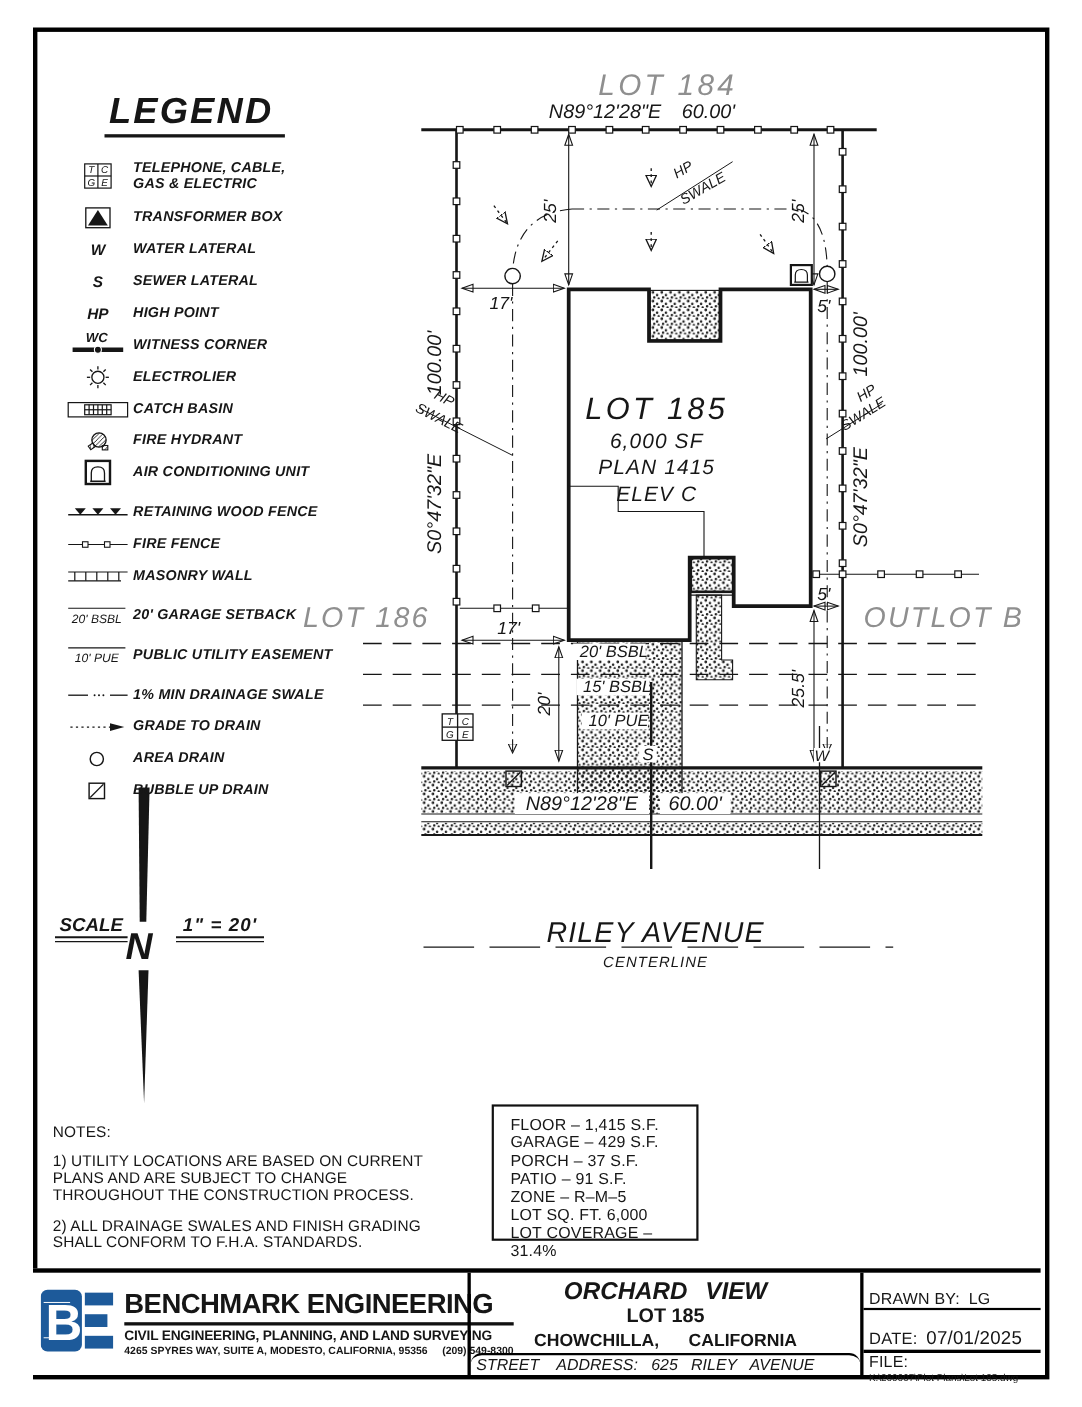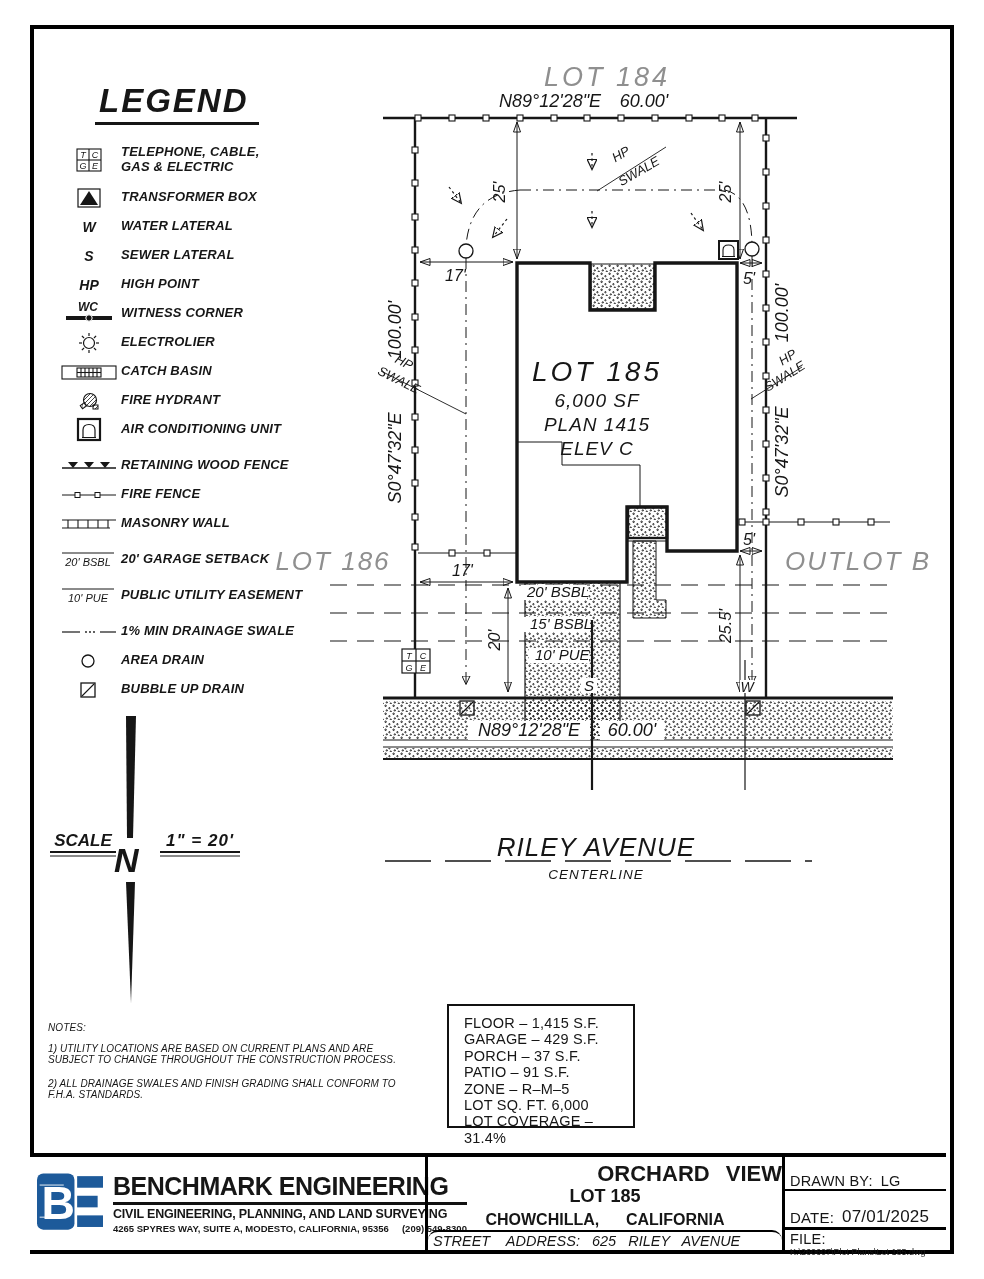--- a/index.html
+++ b/index.html
@@ -20,36 +20,36 @@
   
   .plan{position:absolute;left:0;top:0;}
   .plan text{font-family:"Liberation Sans",sans-serif;font-style:italic;fill:#161616;}
   .plan line,.plan path,.plan rect,.plan circle,.plan polygon{stroke:#161616;fill:none;}
   .plan .fw{fill:#fff;}
   .plan .fb{fill:#161616;stroke:none;}
   .plan .fs{fill:url(#stip);}
   .plan .gray{fill:#8f8f8f;}
   .plan .nostroke{stroke:none;}
   
-  .notes{position:absolute;left:48px;top:1022px;width:348px;font-style:italic;font-size:10px;line-height:1.12;letter-spacing:.1px;}
+  .notes{position:absolute;left:48px;top:1022px;width:348px;font-size:14px;line-height:1.12;letter-spacing:.1px;}
   .notes .ntitle{margin-bottom:10px;}
   .notes p{margin:0 0 12px 0;}
   
   .stats{position:absolute;left:447px;top:1004px;width:188px;height:124px;border:2px solid #111;box-sizing:border-box;padding:9px 0 0 15px;font-size:14.5px;line-height:16.4px;letter-spacing:.2px;}
   
   .tb{position:absolute;left:30px;top:1153px;width:916px;height:93px;border-top:4px solid #000;display:flex;background:#fff;}
   .tb-left{width:395px;flex:none;display:flex;align-items:center;padding:5px 4px 5px 7px;box-sizing:border-box;}
   .tb-center{width:360px;flex:none;border-left:3px solid #000;border-right:3px solid #000;box-sizing:border-box;display:flex;flex-direction:column;}
   .tb-right{flex:1;display:flex;flex-direction:column;}
   .logo{flex:none;margin-right:10px;}
   .firm{flex:1;}
   .firm-name{font-size:25px;font-weight:bold;letter-spacing:-.5px;border-bottom:3px solid #111;line-height:1.05;padding-bottom:2px;}
   .firm-tag{font-size:12.5px;font-weight:bold;letter-spacing:-.2px;margin-top:2px;}
   .firm-addr{font-size:9.5px;font-weight:bold;white-space:pre;margin-top:2px;}
-  .proj-name{font-size:22px;font-weight:bold;text-align:right;word-spacing:10px;margin-top:4px;}
+  .proj-name{font-size:22px;font-weight:bold;text-align:center;word-spacing:10px;margin-top:4px;font-style:italic;}
   .proj-lot{font-size:18px;font-weight:bold;text-align:center;line-height:1.1;}
   .proj-city{font-size:16px;font-weight:bold;text-align:center;white-space:pre;margin-top:4px;flex:1;}
   .proj-street{border-top:2px solid #000;font-size:14.5px;font-style:italic;white-space:pre;padding:1px 0 1px 5px;border-radius:10px;}
   .meta-row{display:flex;align-items:center;padding:16px 0 0 5px;font-size:14.5px;letter-spacing:.2px;}
   .meta-row.r1{height:24px;border-bottom:2px solid #000;}
   .meta-row.r2{height:26px;border-bottom:3px solid #000;font-size:15px;}
   .meta-row.r2 .meta-val{font-size:17px;}
   .meta-row.r3{flex:1;flex-direction:column;align-items:flex-start;justify-content:space-between;padding:1px 0 2px 5px;}
   .meta-val{margin-left:8px;}
   .file-path{font-size:9px;letter-spacing:0;}
@@ -469,20 +469,29 @@
             <circle cx="30" cy="13" r="0.9" fill="#161616"></circle>
             <circle cx="34" cy="13" r="0.9" fill="#161616"></circle>
             <line x1="40" y1="13" x2="56" y2="13" stroke="#161616" stroke-width="1.2"></line>
           </svg>
         </span>
       <span class="llbl">1% MIN DRAINAGE SWALE</span>
     </div>
     <div class="lrow">
       <span class="lsym">
         <svg width="58" height="26">
+            <line x1="4" y1="13" x2="40" y2="13" stroke="#161616" stroke-width="1.2" stroke-dasharray="2 3"></line>
+            <polygon points="40,9.5 53,13 40,16.5" fill="#161616"></polygon>
+          </svg>
+        </span>
+      <span class="llbl">GRADE TO DRAIN</span>
+    </div>
+    <div class="lrow">
+      <span class="lsym">
+        <svg width="58" height="26">
             <circle cx="28" cy="13" r="6" fill="none" stroke="#161616" stroke-width="1.3"></circle>
           </svg>
         </span>
       <span class="llbl">AREA DRAIN</span>
     </div>
     <div class="lrow">
       <span class="lsym">
         <svg width="58" height="26">
             <rect x="21" y="6" width="14" height="14" fill="none" stroke="#161616" stroke-width="1.3"></rect>
             <line x1="22" y1="19" x2="34" y2="7" stroke="#161616" stroke-width="1.1"></line>

